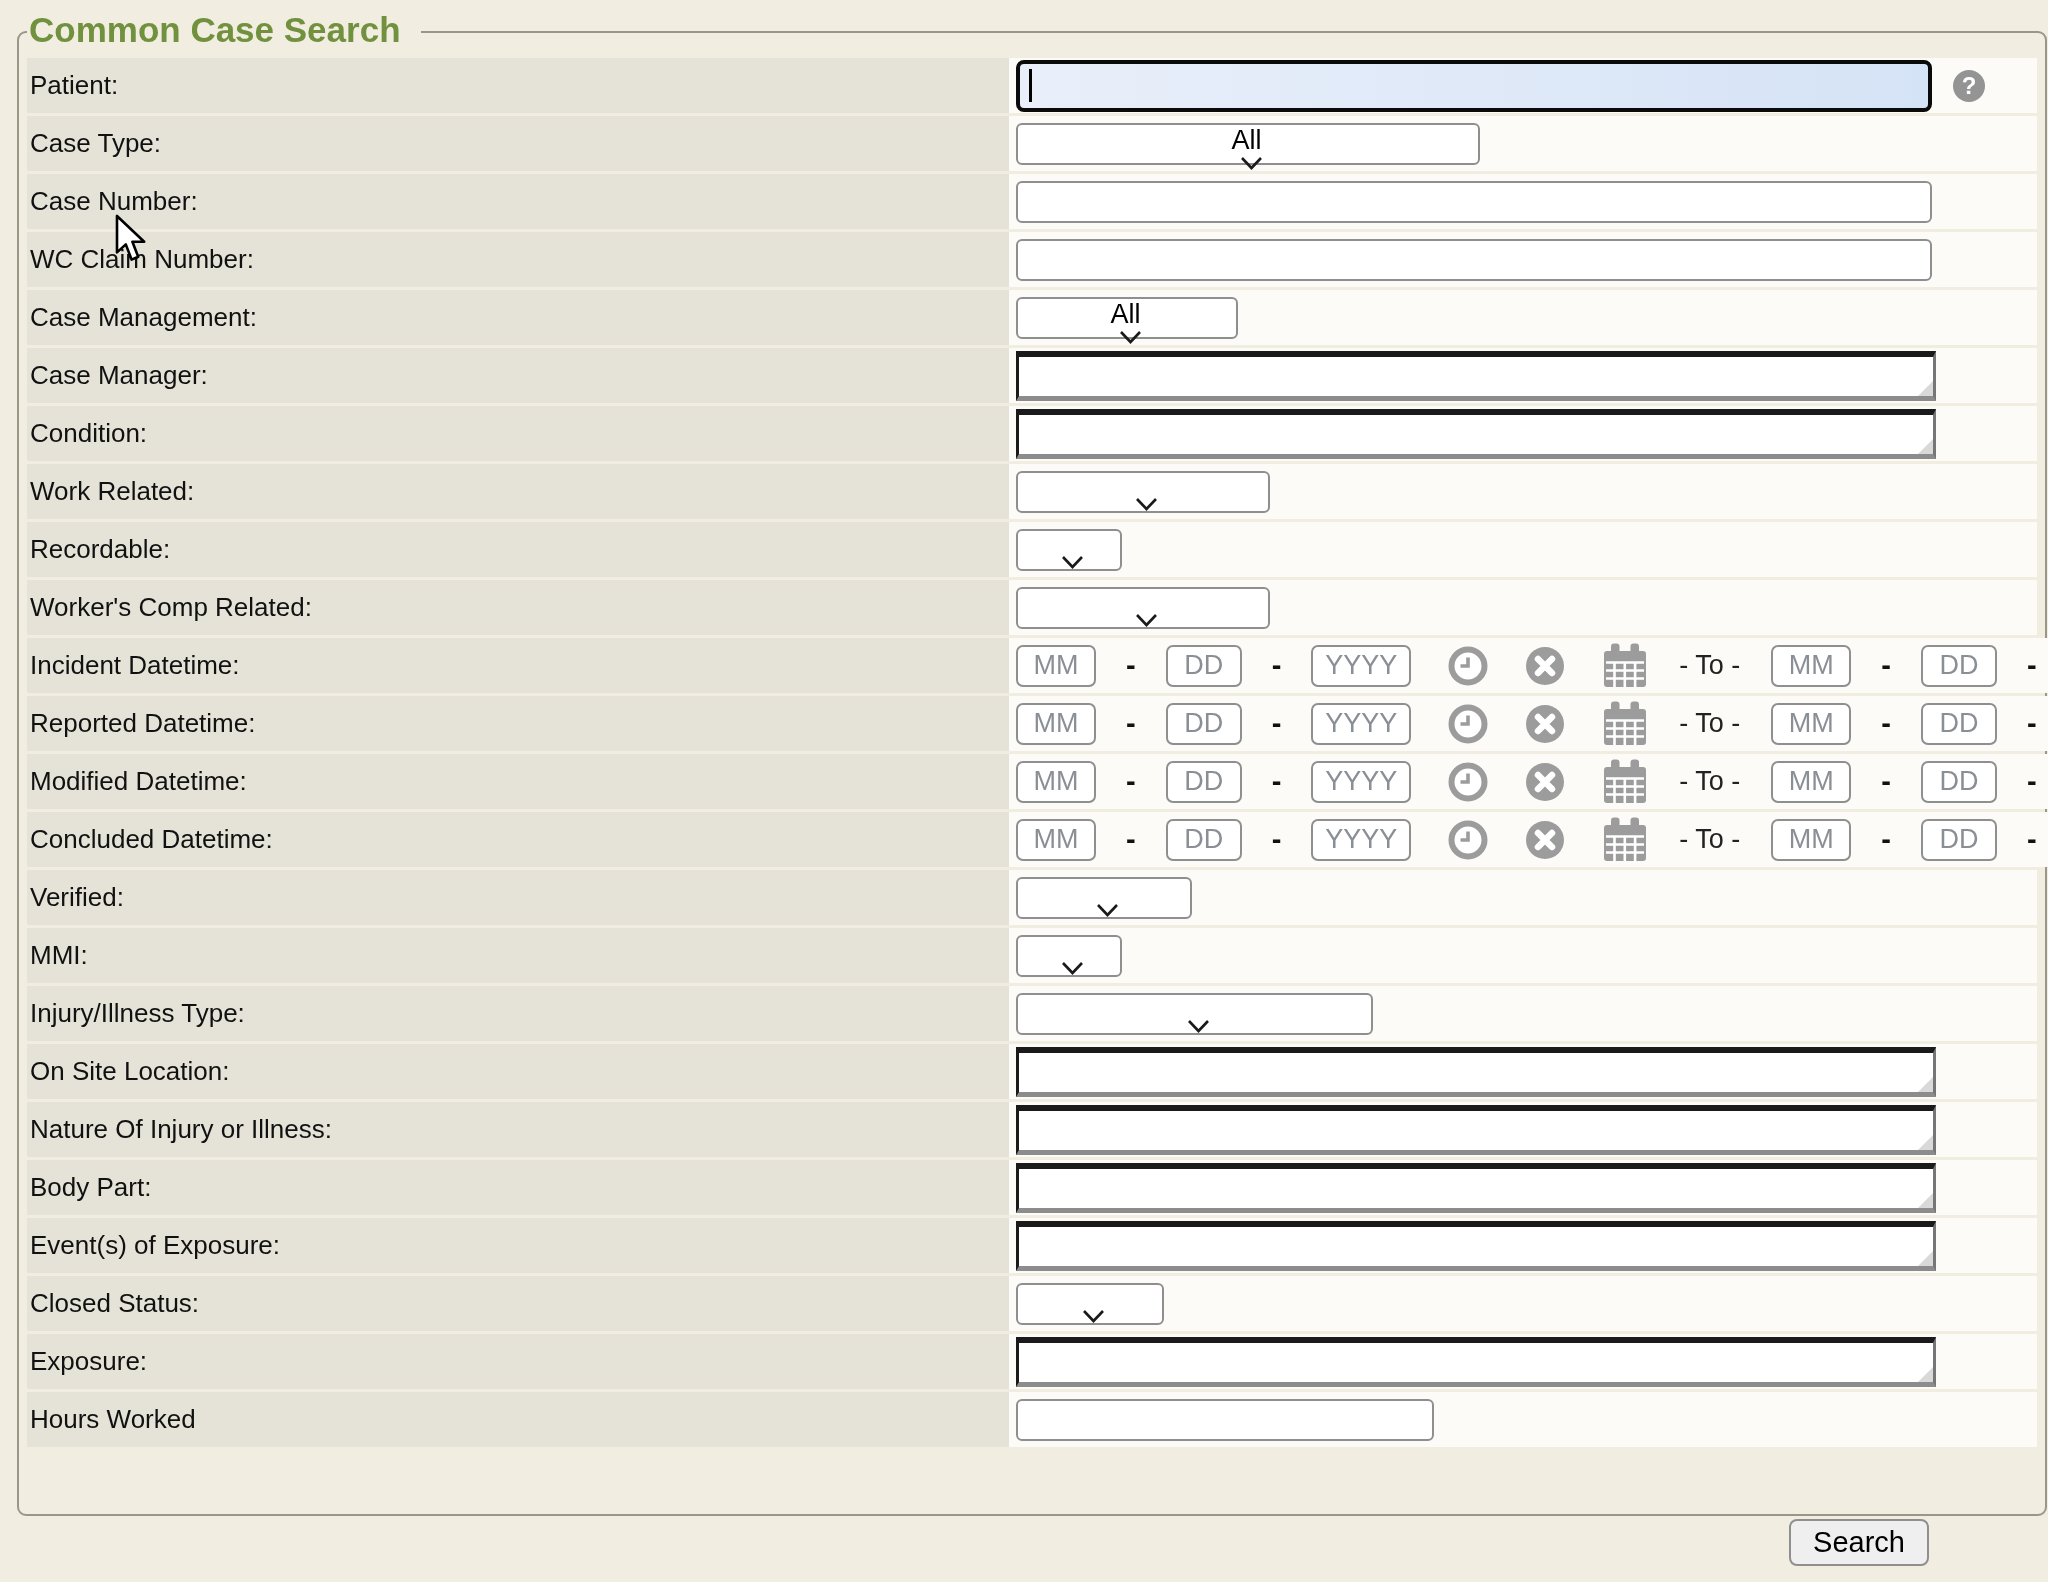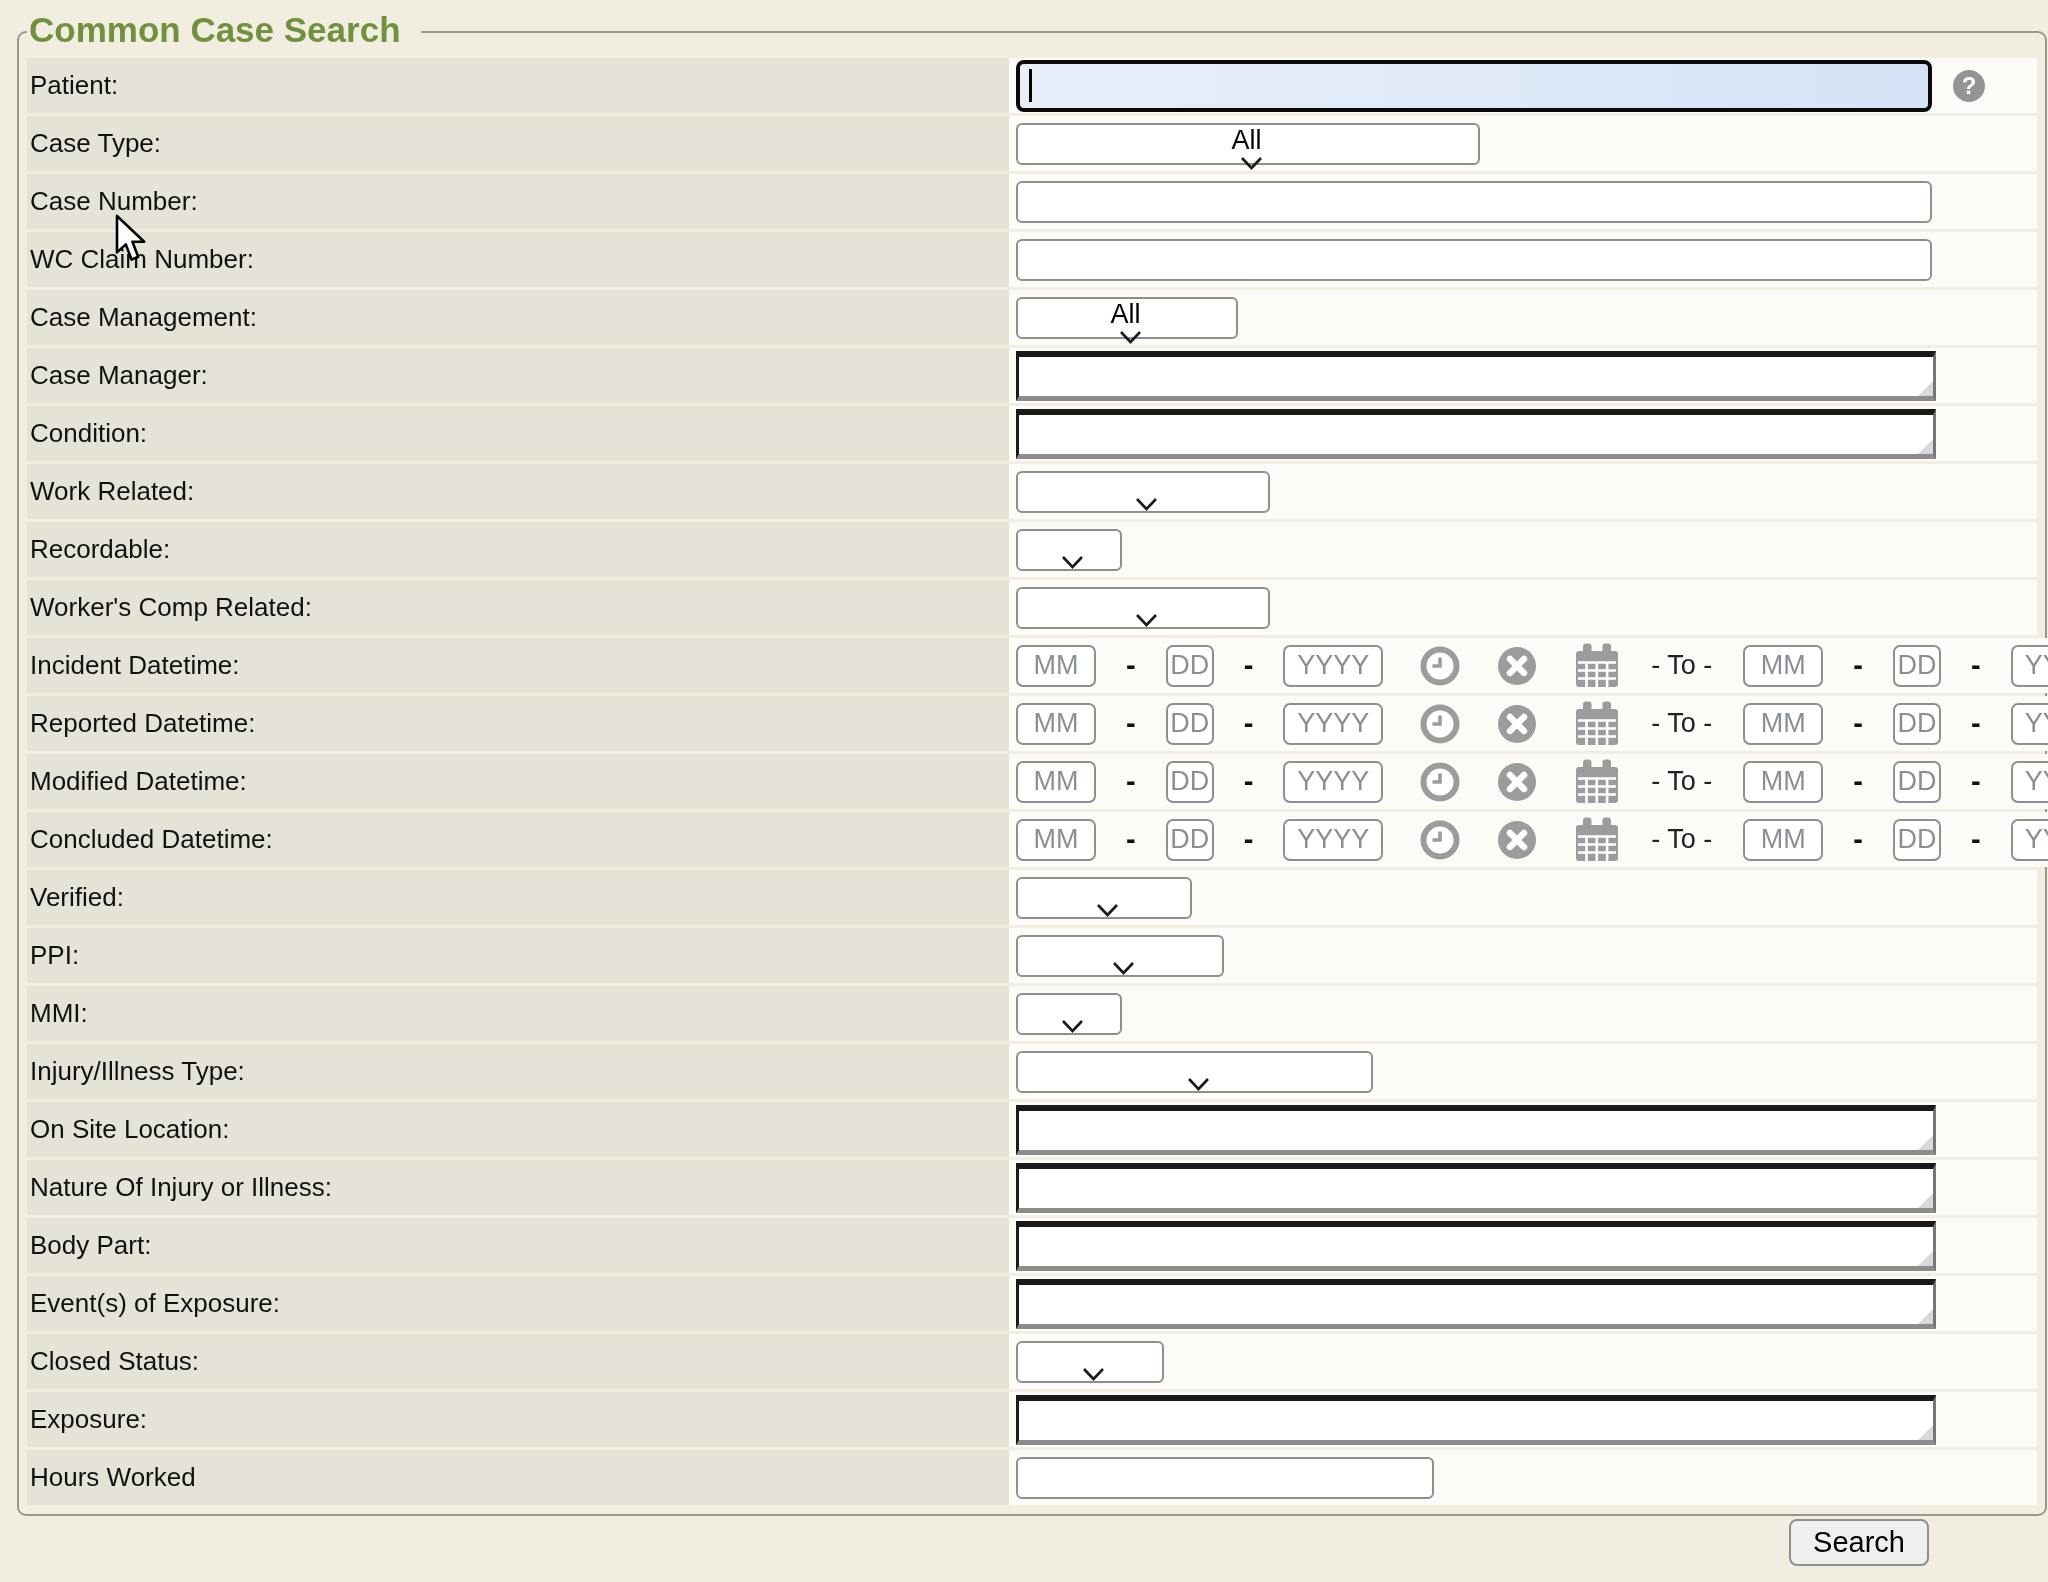--- a/index.html
+++ b/index.html
@@ -64,21 +64,21 @@
     padding:0 12px 0 9px;font-size:27px;color:#000;flex-direction:column;
   }
   .select .chev{flex:0 0 auto;margin-left:10px;}
   
   .dt-group{display:flex;align-items:center;gap:28px;}
   .dt-seg{
     background:#fff;border:2px solid #8f8f8f;border-radius:7px;box-sizing:border-box;
     height:42px;display:flex;align-items:center;justify-content:center;
     font-size:27px;color:#8a8f96;
   }
-  .dt-mm{width:80px}.dt-dd{width:48px}.dt-yy{width:100px}
+  .dt-mm{width:80px}.dt-dd{width:76px}.dt-yy{width:100px}
   .dt-hy{margin:0 2px;font-size:29px;color:#111;font-weight:bold;}
   .dt-ico{display:flex;align-items:center;justify-content:center;margin-left:9px;cursor:pointer;}
   .dt-to{margin:0 3px;font-size:27px;color:#222;white-space:nowrap;}
   
   .help{
     width:32px;height:32px;border-radius:50%;background:#949494;color:#fff;
     font-size:24px;font-weight:bold;display:flex;align-items:center;justify-content:center;
     margin-left:21px;cursor:pointer;
   }
   
@@ -437,31 +437,20 @@
                 </g>
               </svg>
             </span>
           </div>
         </div>
       </div>
       <div class="row">
         <div class="cell-label">Verified:</div>
         <div class="cell-input">
           <div class="select" style="width: 176px;">
-            <span class="sel-val"></span>
-            <svg class="chev" width="23" height="14" viewBox="0 0 23 14">
-              <polyline points="2,2 11.5,12 21,2" fill="none" stroke="#1a1a1a" stroke-width="2.6"></polyline>
-            </svg>
-          </div>
-        </div>
-      </div>
-      <div class="row">
-        <div class="cell-label">PPI:</div>
-        <div class="cell-input">
-          <div class="select" style="width: 208px;">
             <span class="sel-val"></span>
             <svg class="chev" width="23" height="14" viewBox="0 0 23 14">
               <polyline points="2,2 11.5,12 21,2" fill="none" stroke="#1a1a1a" stroke-width="2.6"></polyline>
             </svg>
           </div>
         </div>
       </div>
       <div class="row">
         <div class="cell-label">MMI:</div>
         <div class="cell-input">

